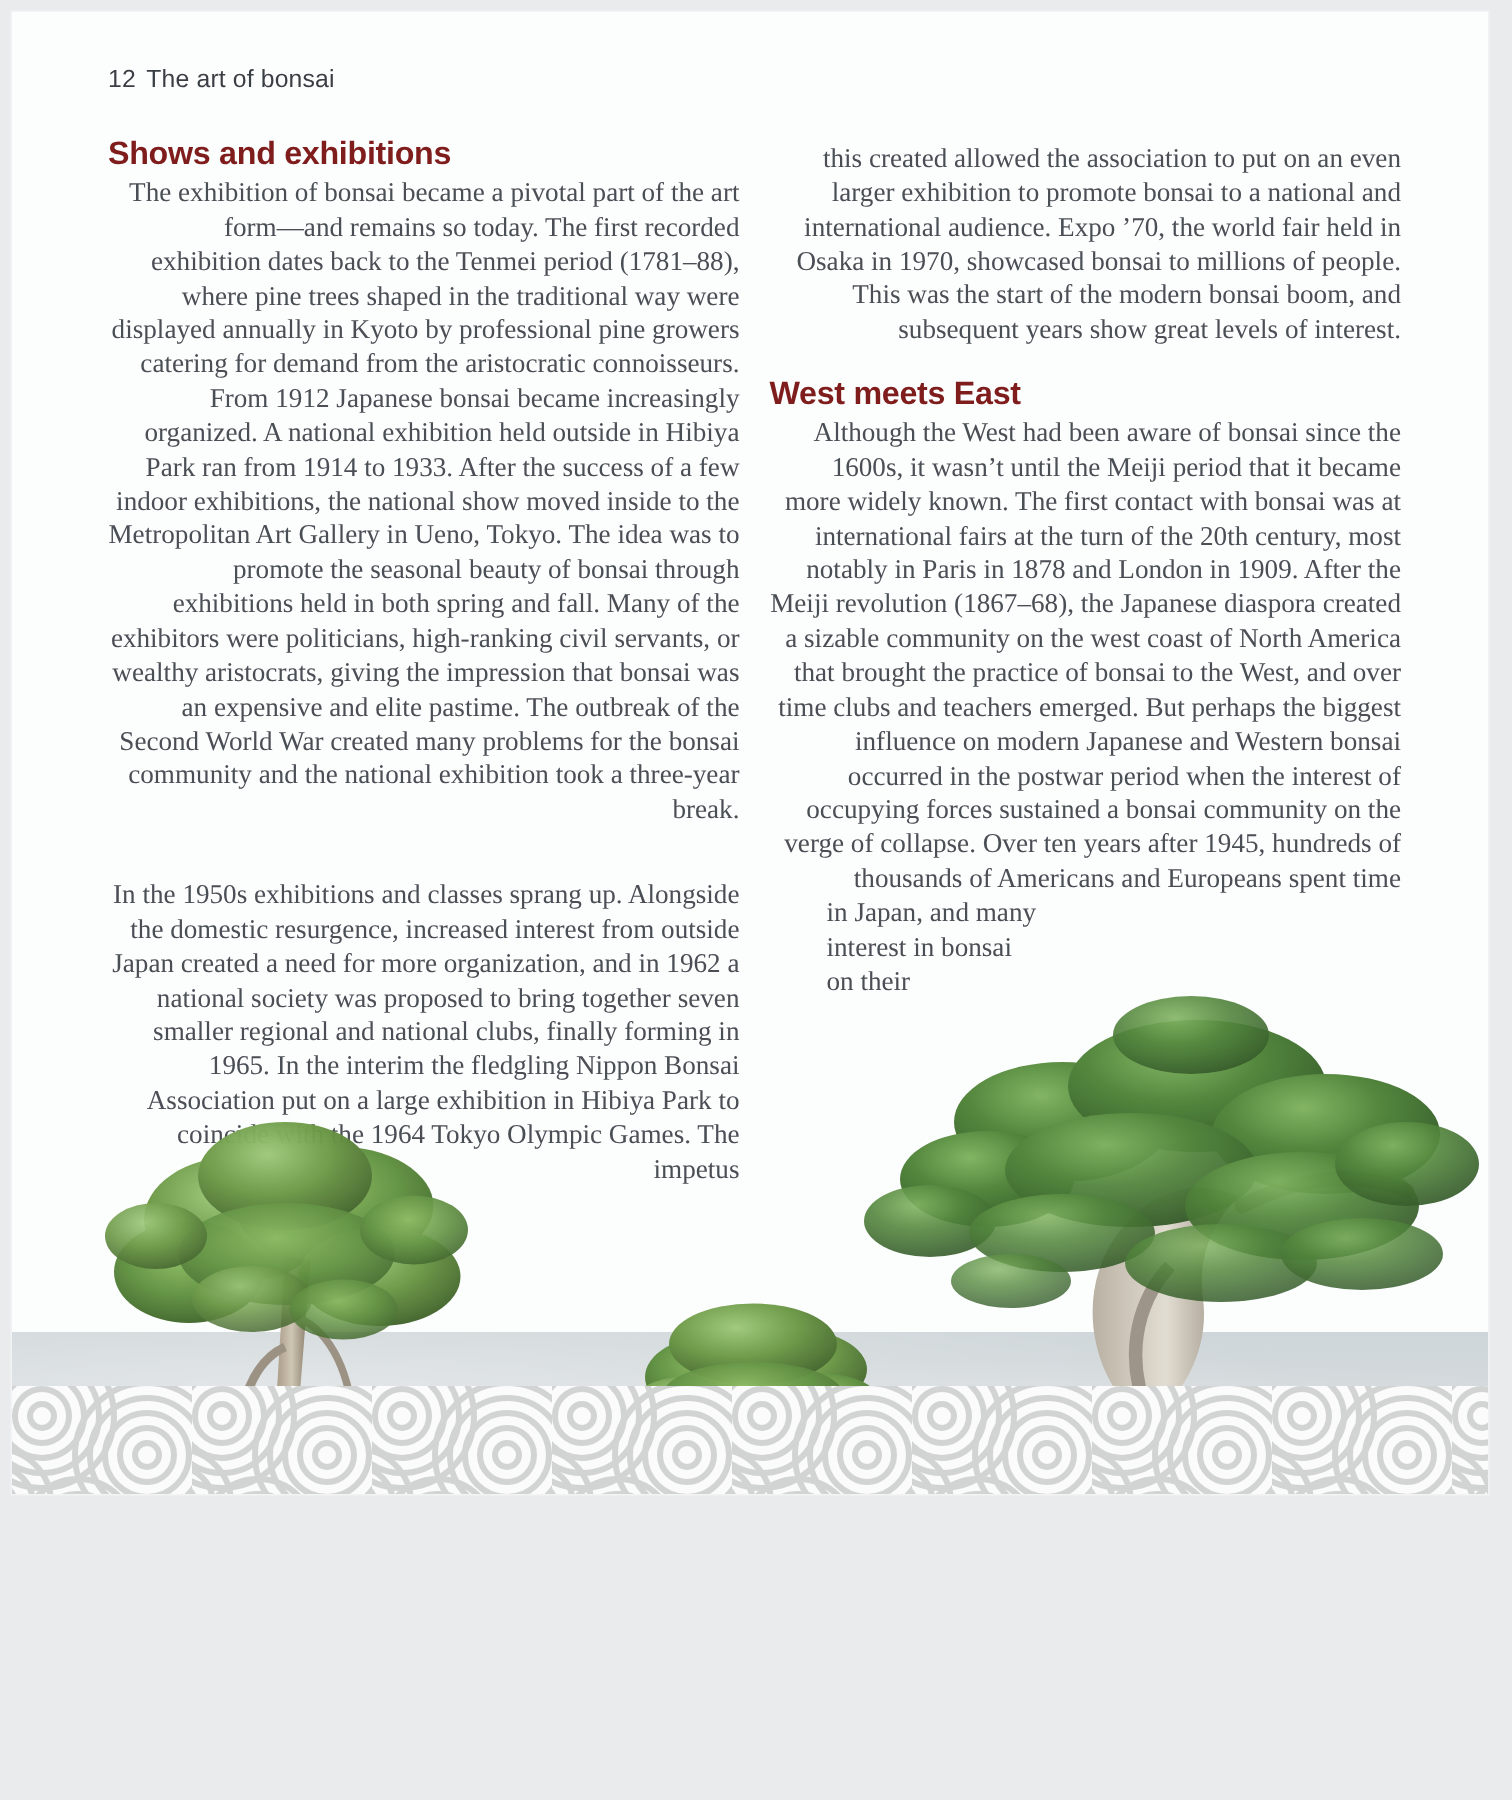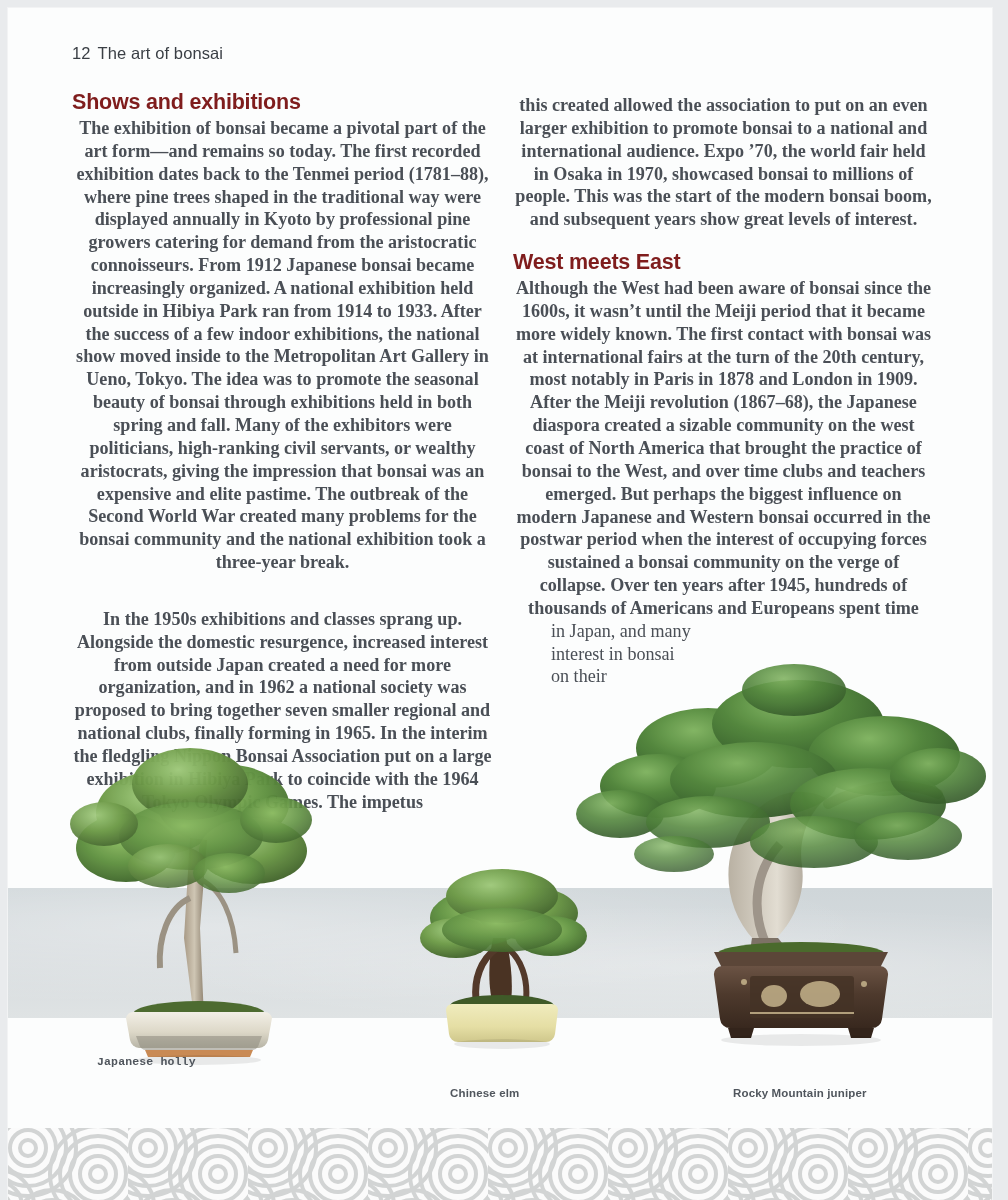--- a/index.html
+++ b/index.html
@@ -2,21 +2,21 @@
 <html><head>
 <meta charset="utf-8">
 <style>
   html,body{margin:0;padding:0;}
   body{
     width:1008px;height:1200px;overflow:hidden;
     background:#e9ebed;
     font-family:"Liberation Serif", serif;
   }
   .page{
-    position:absolute;left:8px;top:8px;width:984px;height:1192px;
+    position:absolute;left:8px;top:8px;width:984px;height:988px;
     background:#fcfdfd;
     box-shadow:0 0 0 1px #f2f3f4;
     overflow:hidden;
   }
   
   .running-head{
     position:absolute;left:64px;top:36px;
     font-family:"Liberation Sans", sans-serif;
     font-size:16.5px;color:#3a3f45;letter-spacing:.1px;
   }
@@ -27,22 +27,21 @@
   .col-right{left:505px;top:86px;}
   h2.sec{
     font-family:"Liberation Sans", sans-serif;
     font-weight:bold;font-size:21.5px;color:#7f1d1d;
     margin:0 0 2px 0;letter-spacing:-.2px;
   }
   h2.sec.second{margin-top:19px;}
   p.body{
     margin:0;
     font-size:18.1px;line-height:22.85px;color:#4a4f56;
-    text-align:center;
-    font-weight:bold;
+    text-align:right;
   }
   p.body + p.body{margin-top:34px;}
   .wrapnote{font-size:18.1px;line-height:22.85px;color:#4a4f56;}
   .narrow{width:212px;margin-left:38px;}
   
   .photo-band{
     position:absolute;left:0;top:880px;width:984px;height:130px;
     background:linear-gradient(180deg,#cfd6d9 0%,#d5dadd 45%,#dfe3e4 100%);
   }
   .photo-band:after{

